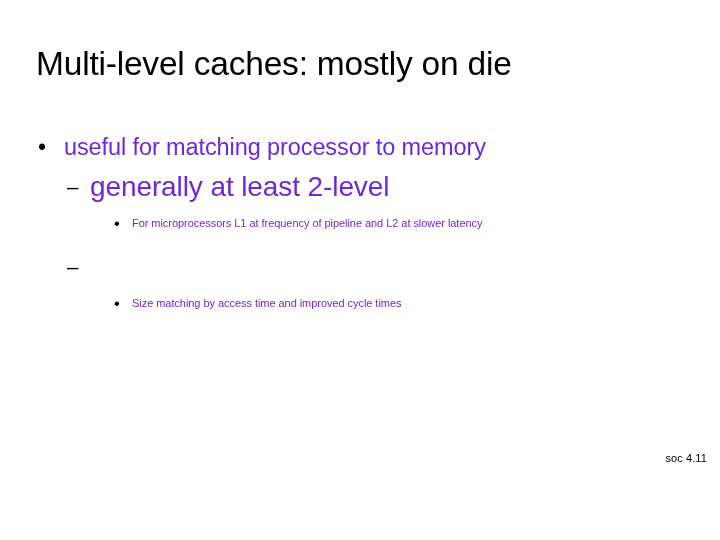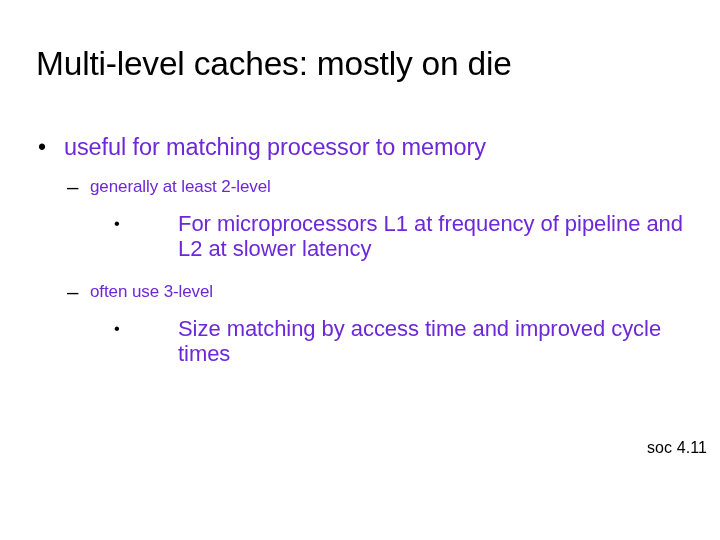--- a/index.html
+++ b/index.html
@@ -86,57 +86,56 @@
   .lvl2 {
     padding-left: 67px;
     margin-bottom: 2px;
   }
   .lvl2 .bullet-marker {
     width: 23px;
     font-size: 20.5px;
     line-height: 28px;
   }
   .lvl2 .bullet-text {
-    font-size: 17px;
+    font-size: 28px;
     line-height: 28px;
     letter-spacing: -0.1px;
     max-width: 580px;
   }
 
   
   .lvl3 {
     padding-left: 114px;
     margin-bottom: 2px;
   }
   .lvl3 .bullet-marker {
     width: 18px;
     font-size: 16.5px;
     line-height: 25px;
   }
   .lvl3 .bullet-text {
-    font-size: 22px;
+    font-size: 11px;
     line-height: 25px;
     letter-spacing: -0.05px;
     max-width: 520px;
-    margin-left: 46px;
   }
 
   .gap-before {
     margin-top: 17px;
   }
   .gap-before-small {
     margin-top: 10px;
   }
 
   
   .footer-note {
     position: absolute;
     right: 13px;
-    bottom: 21px;
-    font-size: 16px;
+    bottom: 11px;
+    font-size: 11px;
     line-height: 14px;
     color: #000000;
     letter-spacing: 0.1px;
   }
 </style>
 </head>
 <body>
 
 <div class="slide">
 
@@ -154,21 +153,20 @@
       <span class="bullet-text">generally at least 2-level</span>
     </div>
 
     <div class="bullet-row lvl3 gap-before-small">
       <span class="bullet-marker">•</span>
       <span class="bullet-text">For microprocessors L1 at frequency of pipeline and L2 at slower latency</span>
     </div>
 
     <div class="bullet-row lvl2 gap-before">
       <span class="bullet-marker">–</span>
-      <span class="bullet-text">often use 3-level</span>
     </div>
 
     <div class="bullet-row lvl3 gap-before-small">
       <span class="bullet-marker">•</span>
       <span class="bullet-text">Size matching by access time and improved cycle times</span>
     </div>
 
   </div>
 
   <div class="footer-note">soc 4.11</div>

